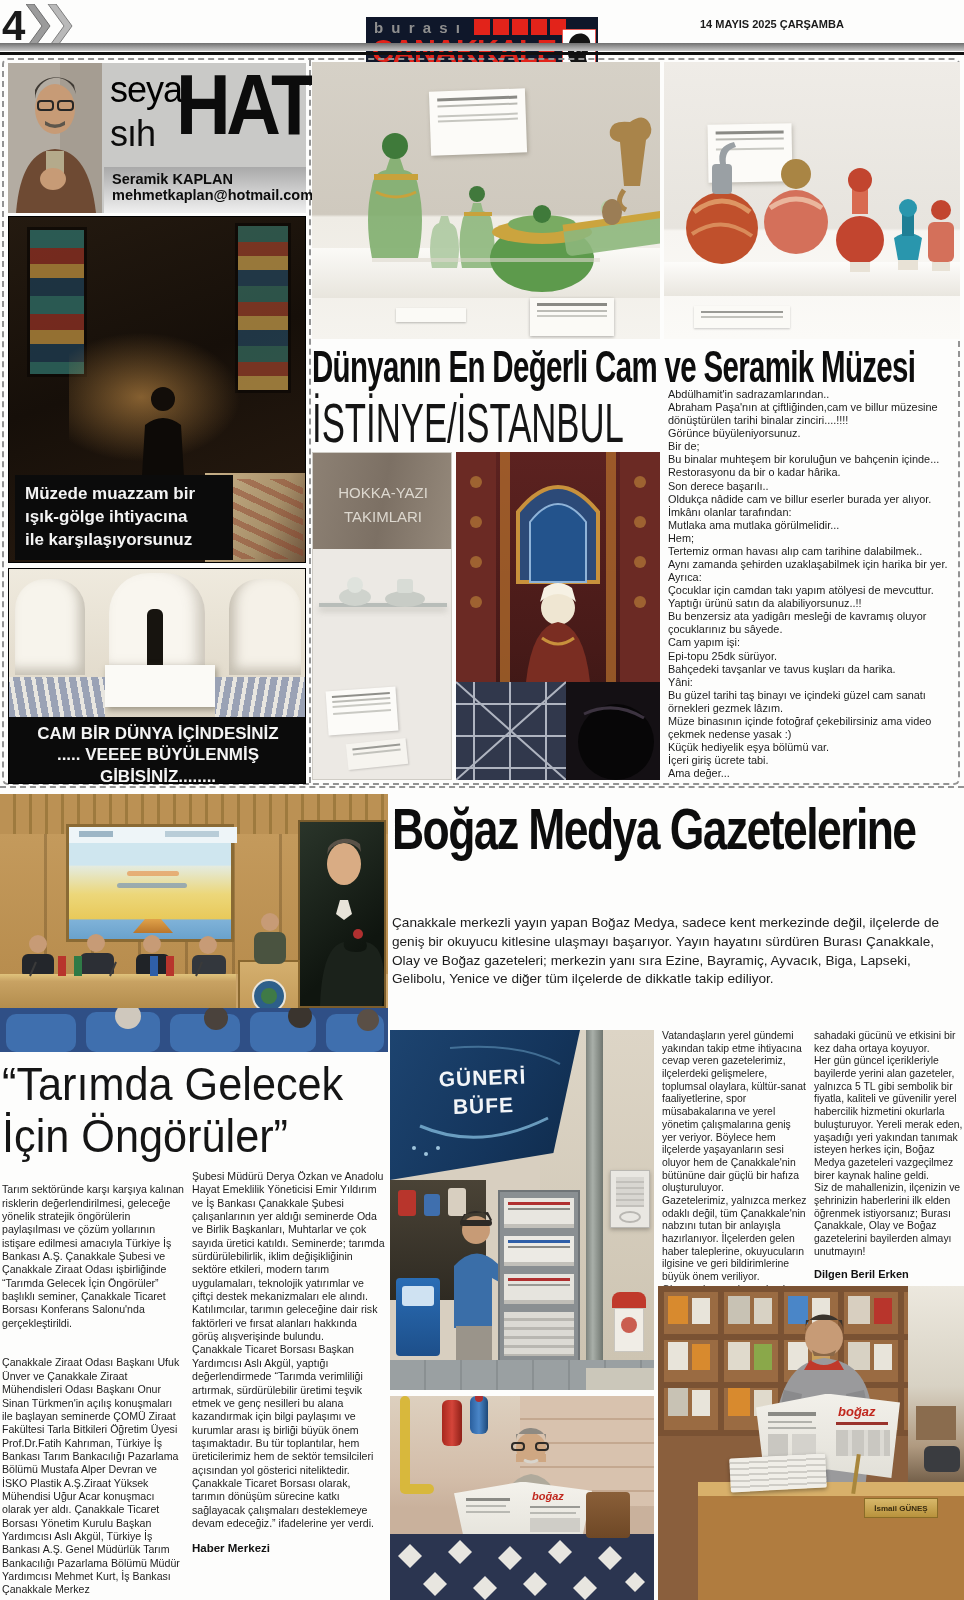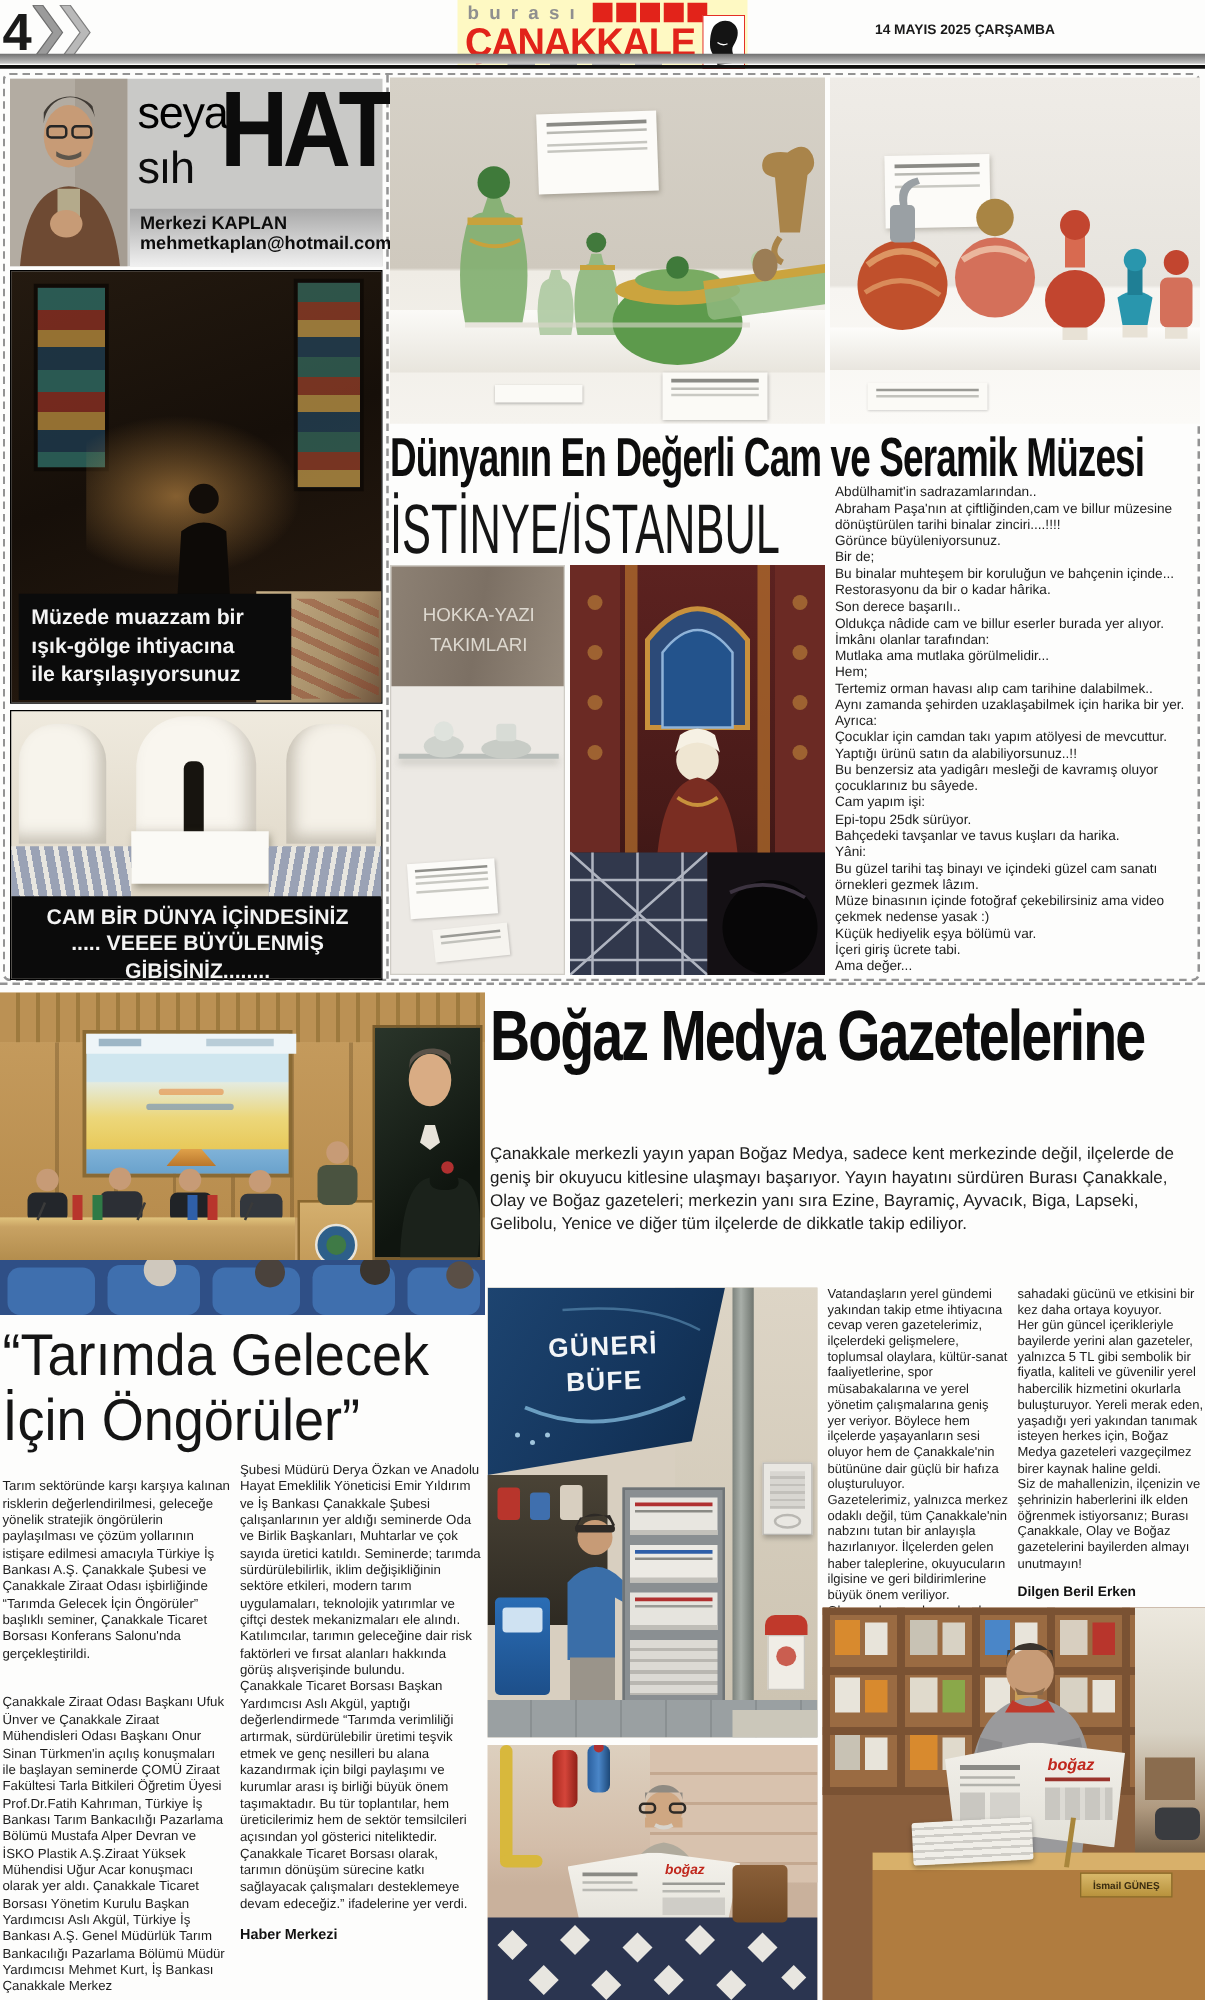--- a/index.html
+++ b/index.html
@@ -26,21 +26,21 @@
 
   <div class="abs" style="left:0;top:0;width:964px;height:56px">
     <div class="abs" style="left:2px;top:2px;font-size:42px;font-weight:bold;color:#1a1a1a">4</div>
     <span class="abs" style="left:26px;top:4px">
       <svg width="52" height="44" viewBox="0 0 52 44">
         <polygon points="0,0 8,0 24,22 8,44 0,44 16,22" fill="#9b9b9b" stroke="#6e6e6e" stroke-width="1"></polygon>
         <polygon points="22,0 30,0 46,22 30,44 22,44 38,22" fill="#b9b9b9" stroke="#7d7d7d" stroke-width="1"></polygon>
       </svg>
     </span>
 
-    <div class="abs" style="left:366px;top:0;width:232px;height:55px;background:#fef9c3">
+    <div class="abs" style="left:366px;top:17px;width:232px;height:55px;background:#0f172a">
       <span class="abs" style="left:8px;top:2px;font-size:15px;font-weight:bold;color:#8f8f8f;letter-spacing:2px">b u r a s ı</span>
       <span class="abs" style="left:108px;top:2px">
         <svg width="92" height="16" viewBox="0 0 92 16">
           <rect x="0" y="0" width="16" height="16" fill="#e2231a"></rect>
             <rect x="19" y="0" width="16" height="16" fill="#e2231a"></rect>
           <rect x="38" y="0" width="16" height="16" fill="#e2231a"></rect>
             <rect x="57" y="0" width="16" height="16" fill="#e2231a"></rect>
           <rect x="76" y="0" width="16" height="16" fill="#e2231a"></rect>
         </svg>
       </span>
@@ -75,21 +75,21 @@
         <path d="M37,58 q10,7 20,0 l0,4 q-10,6 -20,0 z" fill="#5d564c"></path>
         <path d="M8,150 q5,-62 39,-64 q34,2 41,64 z" fill="#6e4a33"></path>
         <rect x="38" y="88" width="18" height="22" fill="#b4aa8b"></rect>
         <ellipse cx="45" cy="116" rx="13" ry="11" fill="#c79b76"></ellipse>
       </svg>
     </div>
     <span class="abs" style="left:102px;top:6px;font-size:36px;font-weight:normal;letter-spacing:-1px;color:#000000">seya</span>
     <span class="abs" style="left:102px;top:50px;font-size:36px;font-weight:normal;letter-spacing:-1px;color:#0c0c0c">sıh</span>
     <span class="abs" style="left:168px;top:-8px;font-size:86px;font-weight:bold;letter-spacing:-5px;color:#0c0c0c;transform:scaleX(.88);transform-origin:0 0">HAT</span>
     <div class="abs" style="left:96px;top:104px;width:202px;height:46px;background:linear-gradient(#a9a9a9,#f0f0f0);padding:4px 0 0 8px">
-      <div style="font-size:14.5px;font-weight:bold;color:#0c0c0c">Merkezi KAPLAN</div>
+      <div style="font-size:14.5px;font-weight:bold;color:#0c0c0c">Seramik KAPLAN</div>
       <div style="font-size:14.5px;font-weight:bold;color:#0c0c0c">mehmetkaplan@hotmail.com.tr</div>
     </div>
   </div>
 
   <div class="photo" style="left:8px;top:216px;width:298px;height:347px;background:linear-gradient(160deg,#241a10 0%,#160f09 45%,#2b1d11 100%);border:1px solid #000">
     <div class="ph" style="left:18px;top:10px;width:60px;height:150px;
          background:repeating-linear-gradient(#2e6b64 0 18px,#8a2f23 18px 34px,#b3883c 34px 48px,#1d3b4f 48px 66px);opacity:.8;border:3px solid #0c0805"></div>
     <div class="ph" style="left:226px;top:6px;width:56px;height:170px;
          background:repeating-linear-gradient(#356a5e 0 16px,#97402a 16px 30px,#c29a4a 30px 44px,#24445a 44px 60px);opacity:.75;border:3px solid #0c0805"></div>
     <div class="ph" style="left:60px;top:110px;width:180px;height:140px;

